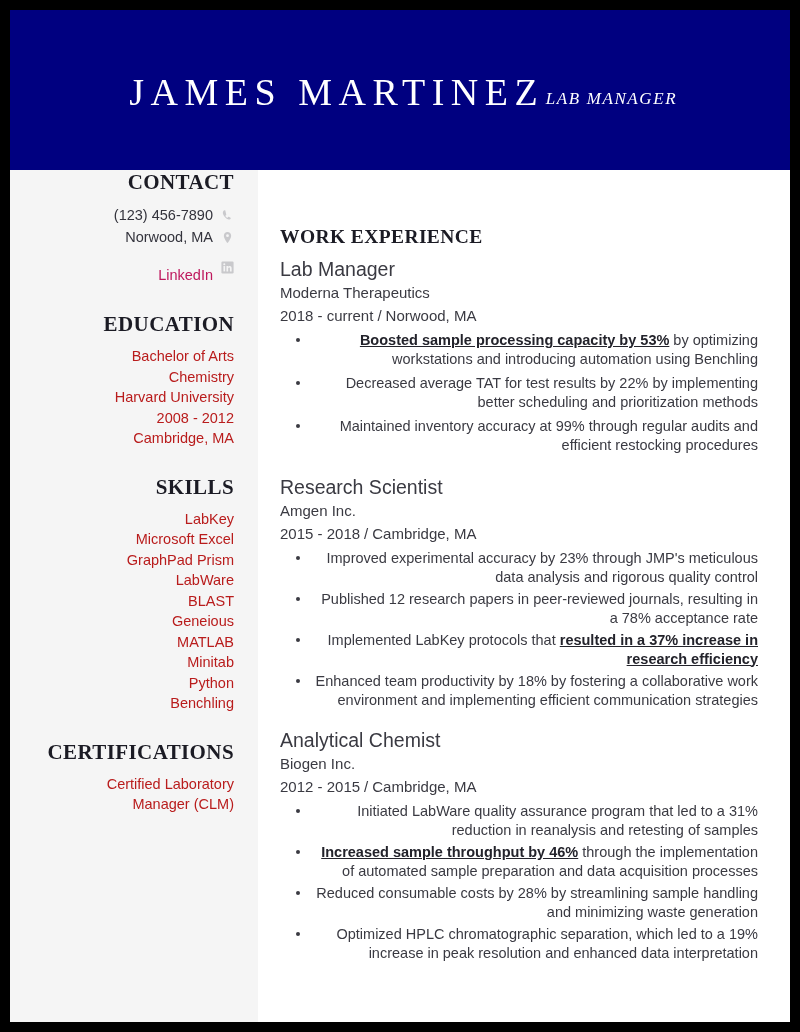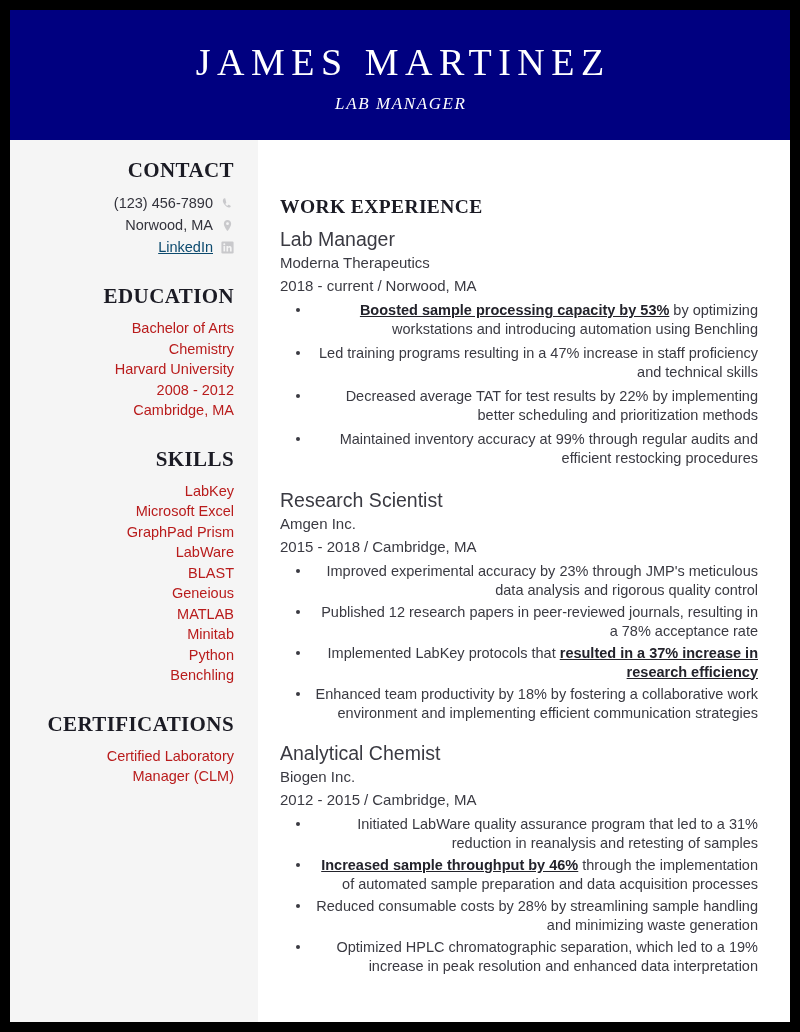--- a/index.html
+++ b/index.html
@@ -20,24 +20,24 @@
     top: 10px;
     width: 780px;
     height: 1012px;
     background: #ffffff;
     overflow: hidden;
   }
 
   
   .header {
     background: #000080;
-    height: 130px;
+    height: 160px;
     width: 100%;
     display: flex;
-    flex-direction: column;
+    flex-direction: row;
     align-items: center;
     justify-content: center;
     box-sizing: border-box;
     padding-top: 6px;
   }
   .name {
     font-family: "Liberation Serif", serif;
     color: #ffffff;
     font-size: 38px;
     letter-spacing: 6.5px;
@@ -79,42 +79,42 @@
 
   
   .sec-head {
     font-family: "Liberation Serif", serif;
     font-weight: bold;
     color: #1b1b24;
     font-size: 21px;
     letter-spacing: 0.4px;
   }
   .sidebar .sec-head { margin: 0 0 9px 0; }
-  .sec-head.first { padding-top: 18px; }
+  .sec-head.first { padding-top: 0; }
 
   .main .sec-head {
     font-size: 19.5px;
     padding-top: 20px;
     margin: 0 0 8px 0;
   }
 
   
   .contact-line {
     display: flex;
     align-items: center;
     justify-content: flex-end;
     gap: 8px;
     font-size: 14.5px;
     color: #33333c;
     line-height: 22px;
   }
   .contact-text { white-space: nowrap; }
   .contact-text.link {
-    color: #0c4a6e;
-    text-decoration: underline;
+    color: #be185d;
+    margin-top: 16px;
   }
   .ci {
     width: 13px;
     height: 13px;
     flex: 0 0 13px;
     display: inline-flex;
     align-items: center;
     justify-content: center;
     color: #c9c9cc;
   }
@@ -274,21 +274,20 @@
 
     <section class="main">
       <div class="sec-head">WORK EXPERIENCE</div>
       <div id="jobs">
           <div class="job">
             <div class="job-title">Lab Manager</div>
             <div class="job-company">Moderna Therapeutics</div>
             <div class="job-meta"><span>2018 - current</span><span class="sep">/</span><span>Norwood, MA</span></div>
             <ul class="bullets">
               <li><span class="em">Boosted sample processing capacity by 53%</span><span> by optimizing workstations and introducing automation using Benchling</span></li>
-              <li><span>Led training programs resulting in a 47% increase in staff proficiency and technical skills</span></li>
               <li><span>Decreased average TAT for test results by 22% by implementing better scheduling and prioritization methods</span></li>
               <li><span>Maintained inventory accuracy at 99% through regular audits and efficient restocking procedures</span></li>
             </ul>
           </div>
           <div class="job-spacer-lg"></div>
           <div class="job">
             <div class="job-title">Research Scientist</div>
             <div class="job-company">Amgen Inc.</div>
             <div class="job-meta"><span>2015 - 2018</span><span class="sep">/</span><span>Cambridge, MA</span></div>
             <ul class="bullets tight">

